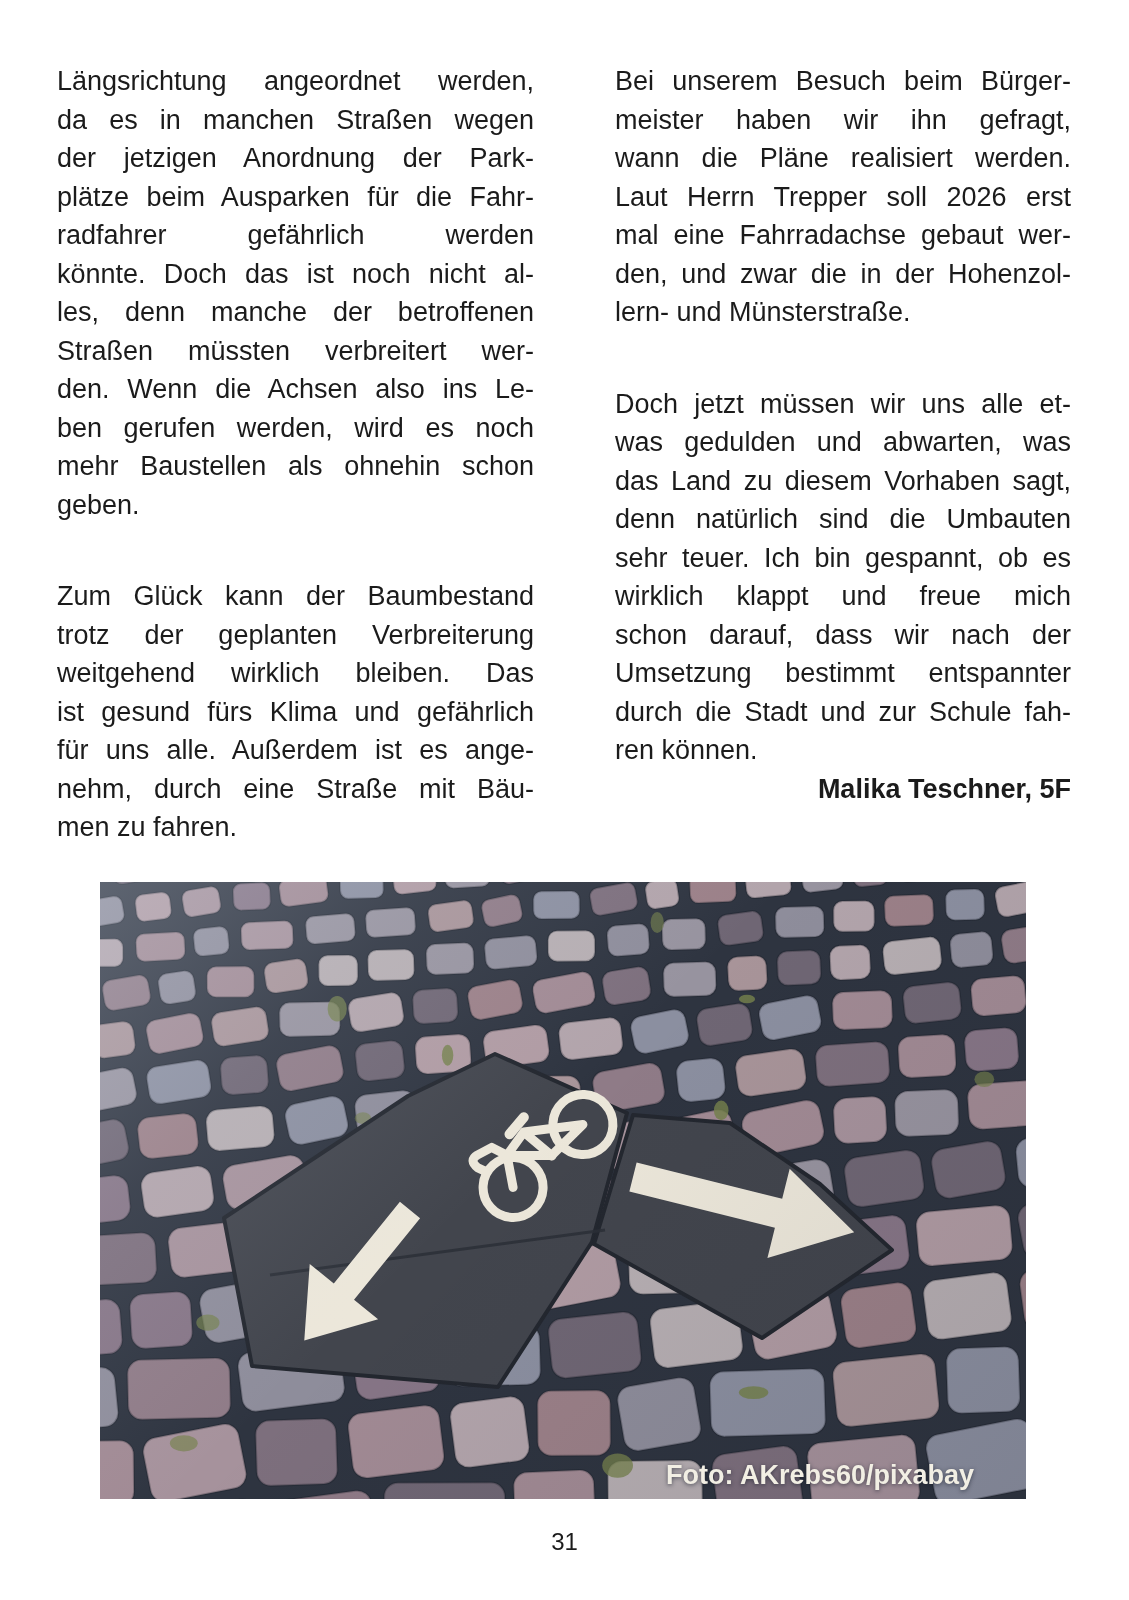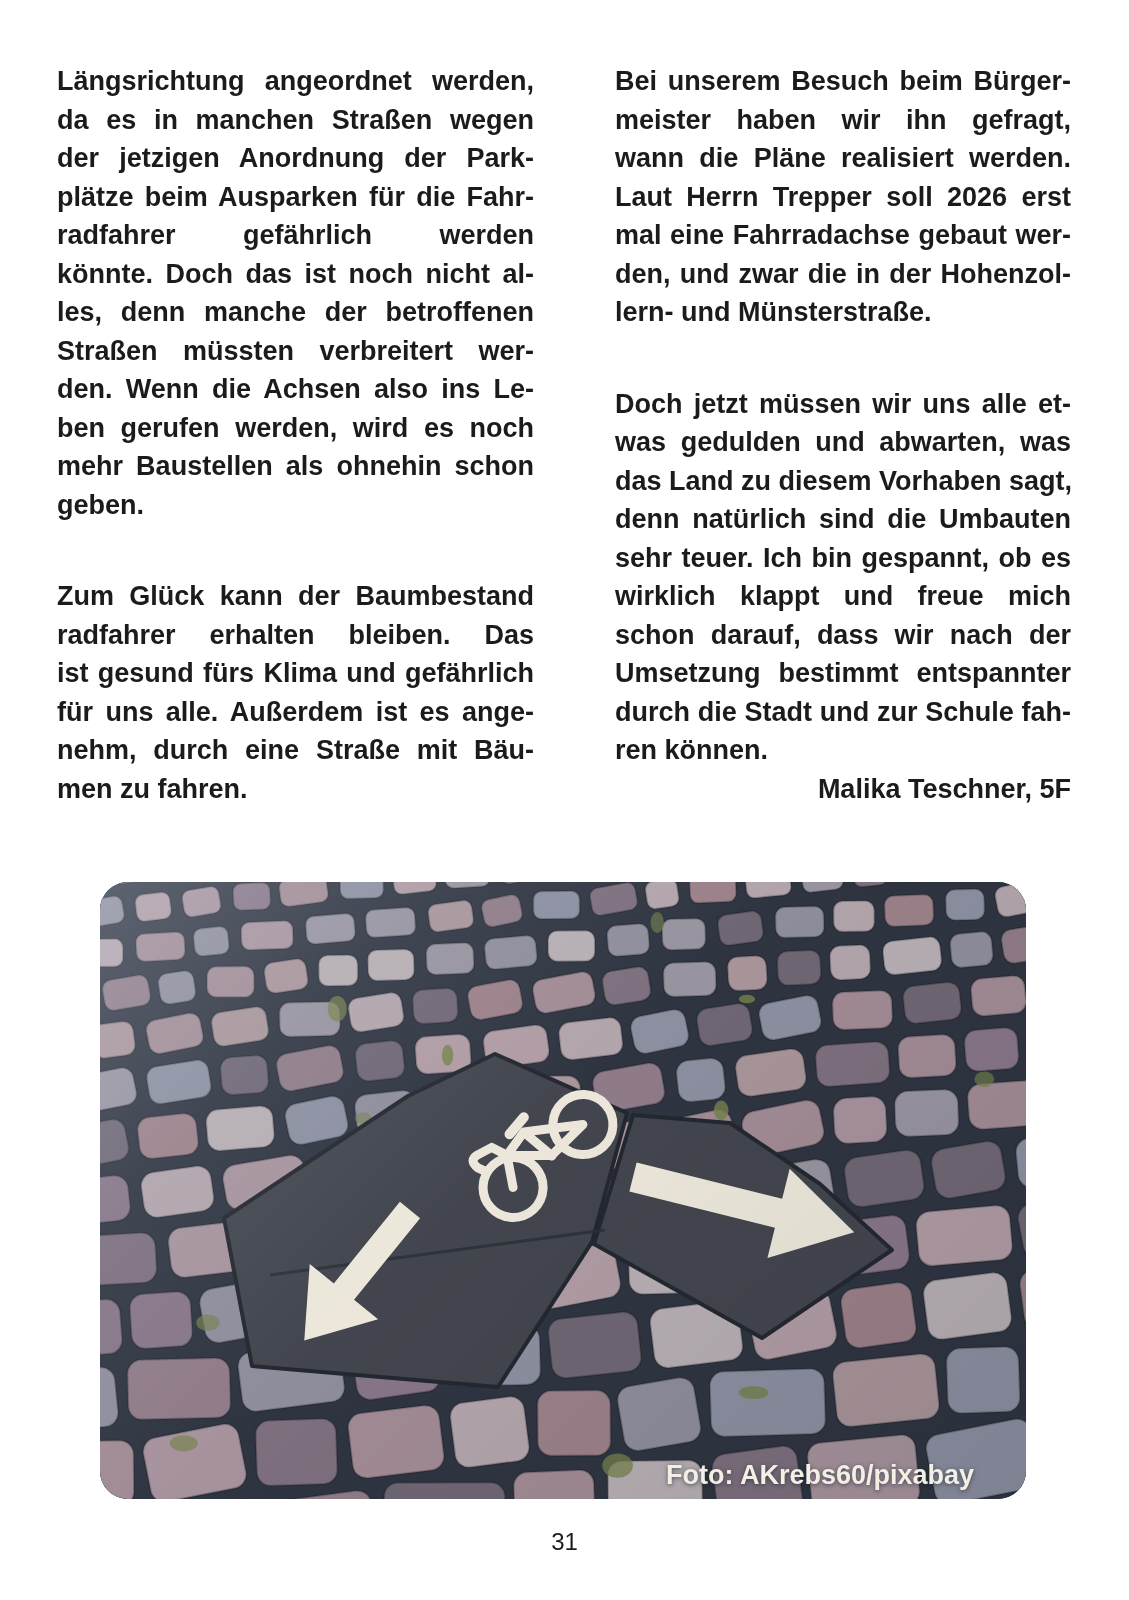--- a/index.html
+++ b/index.html
@@ -18,34 +18,32 @@
     line-height: 38.5px;
   }
   .col-left  { left: 57px;  width: 477px; }
   .col-right { left: 615px; width: 456px; }
   .para + .para { margin-top: 53px; }
   .ln {
     text-align: justify;
     text-align-last: justify;
     text-justify: inter-word;
     white-space: nowrap;
-    font-weight: bold;
   }
   .ln.last { text-align-last: left; }
   .byline {
     font-weight: bold;
     text-align: right;
   }
   .photo {
     position: absolute;
     left: 100px; top: 882px;
     width: 926px; height: 617px;
     overflow: hidden;
     background: #0c4a6e;
-    border-radius: 28px;
   }
   .photo svg { display: block; }
   .photo-light {
     position: absolute; inset: 0;
     pointer-events: none;
     background: linear-gradient(135deg,
       rgba(219,228,242,0.28) 0%,
       rgba(219,228,242,0.10) 22%,
       rgba(0,0,0,0) 45%,
       rgba(16,18,26,0.10) 100%);
@@ -80,21 +78,22 @@
       <div class="ln">könnte. Doch das ist noch nicht al-</div>
       <div class="ln">les, denn manche der betroffenen</div>
       <div class="ln">Straßen müssten verbreitert wer-</div>
       <div class="ln">den. Wenn die Achsen also ins Le-</div>
       <div class="ln">ben gerufen werden, wird es noch</div>
       <div class="ln">mehr Baustellen als ohnehin schon</div>
       <div class="ln last">geben.</div>
     </div>
     <div class="para">
       <div class="ln">Zum Glück kann der Baumbestand</div>
-      <div class="ln">radfahrer erhalten bleiben. Das</div>
+      <div class="ln">trotz der geplanten Verbreiterung</div>
+      <div class="ln">weitgehend wirklich bleiben. Das</div>
       <div class="ln">ist gesund fürs Klima und gefährlich</div>
       <div class="ln">für uns alle. Außerdem ist es ange-</div>
       <div class="ln">nehm, durch eine Straße mit Bäu-</div>
       <div class="ln last">men zu fahren.</div>
     </div>
   </div>
 
   <div class="col col-right">
     <div class="para">
       <div class="ln">Bei unserem Besuch beim Bürger-</div>

